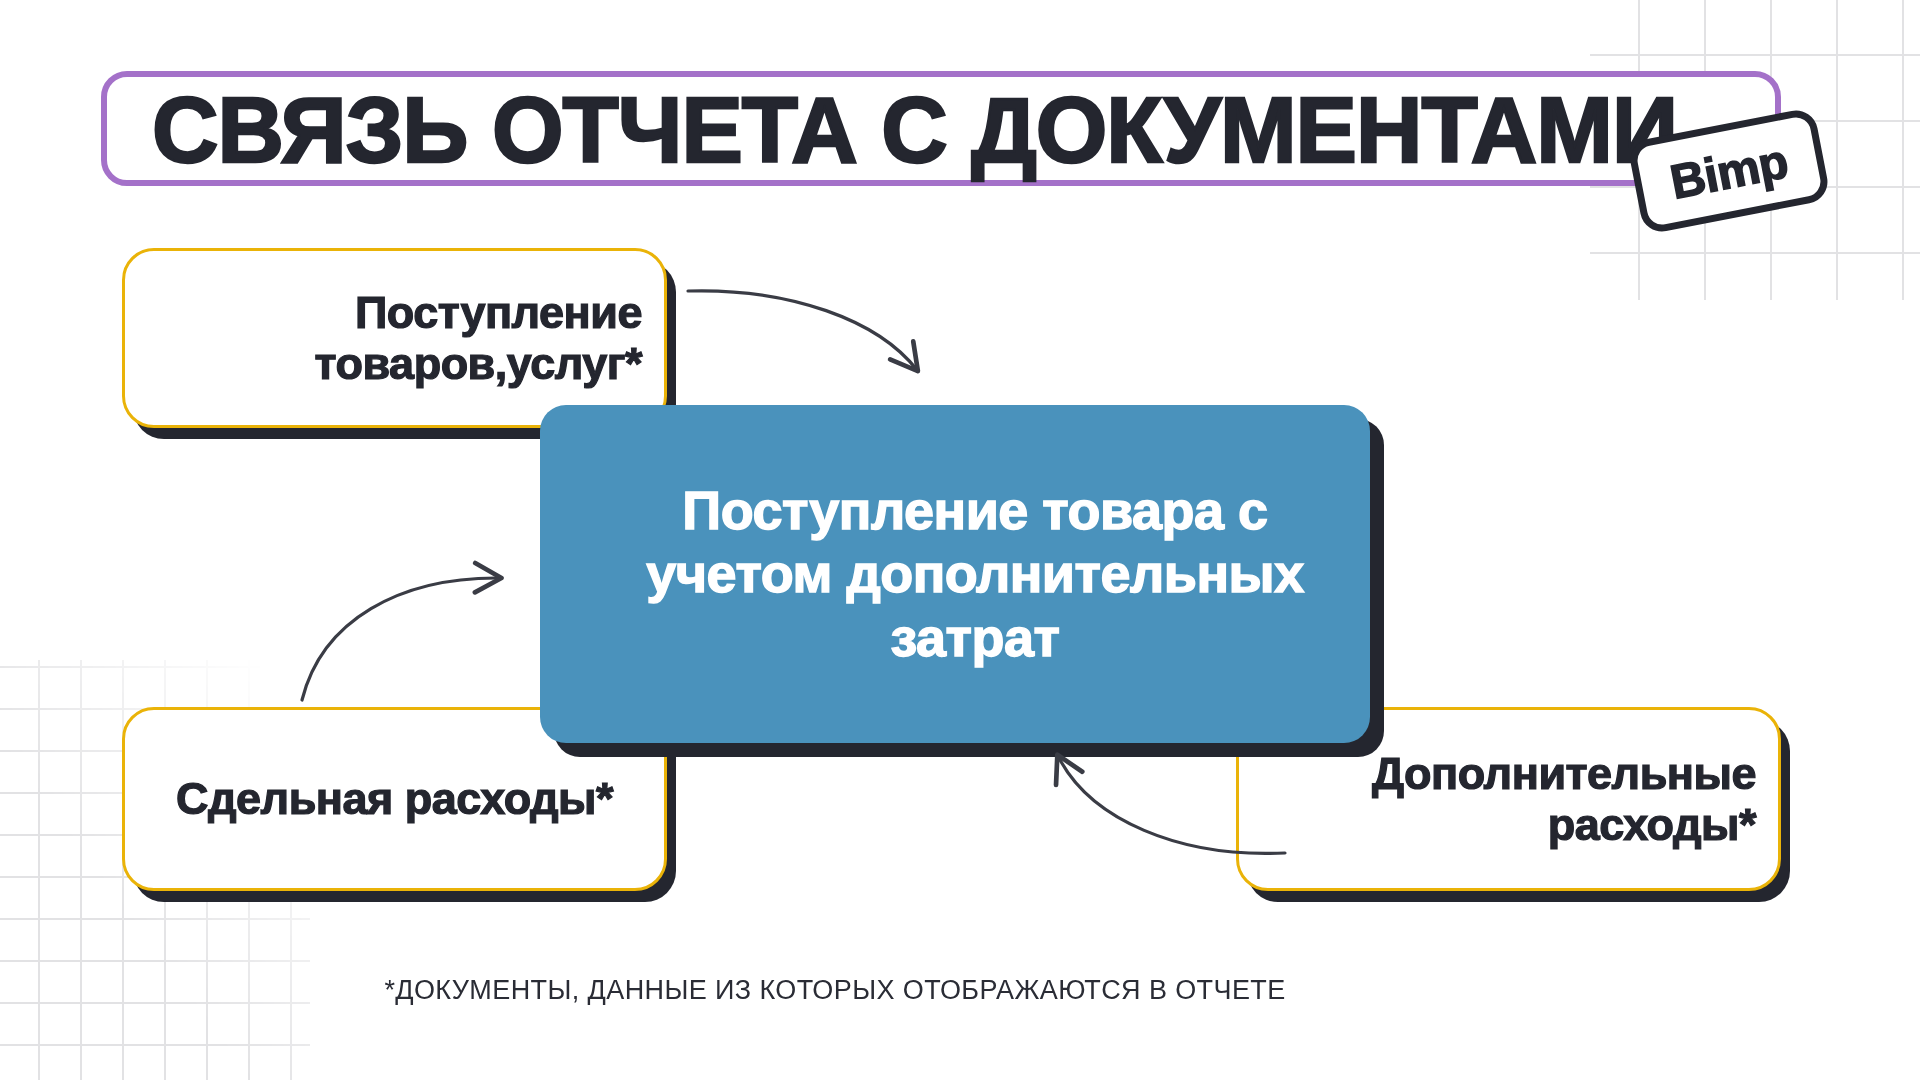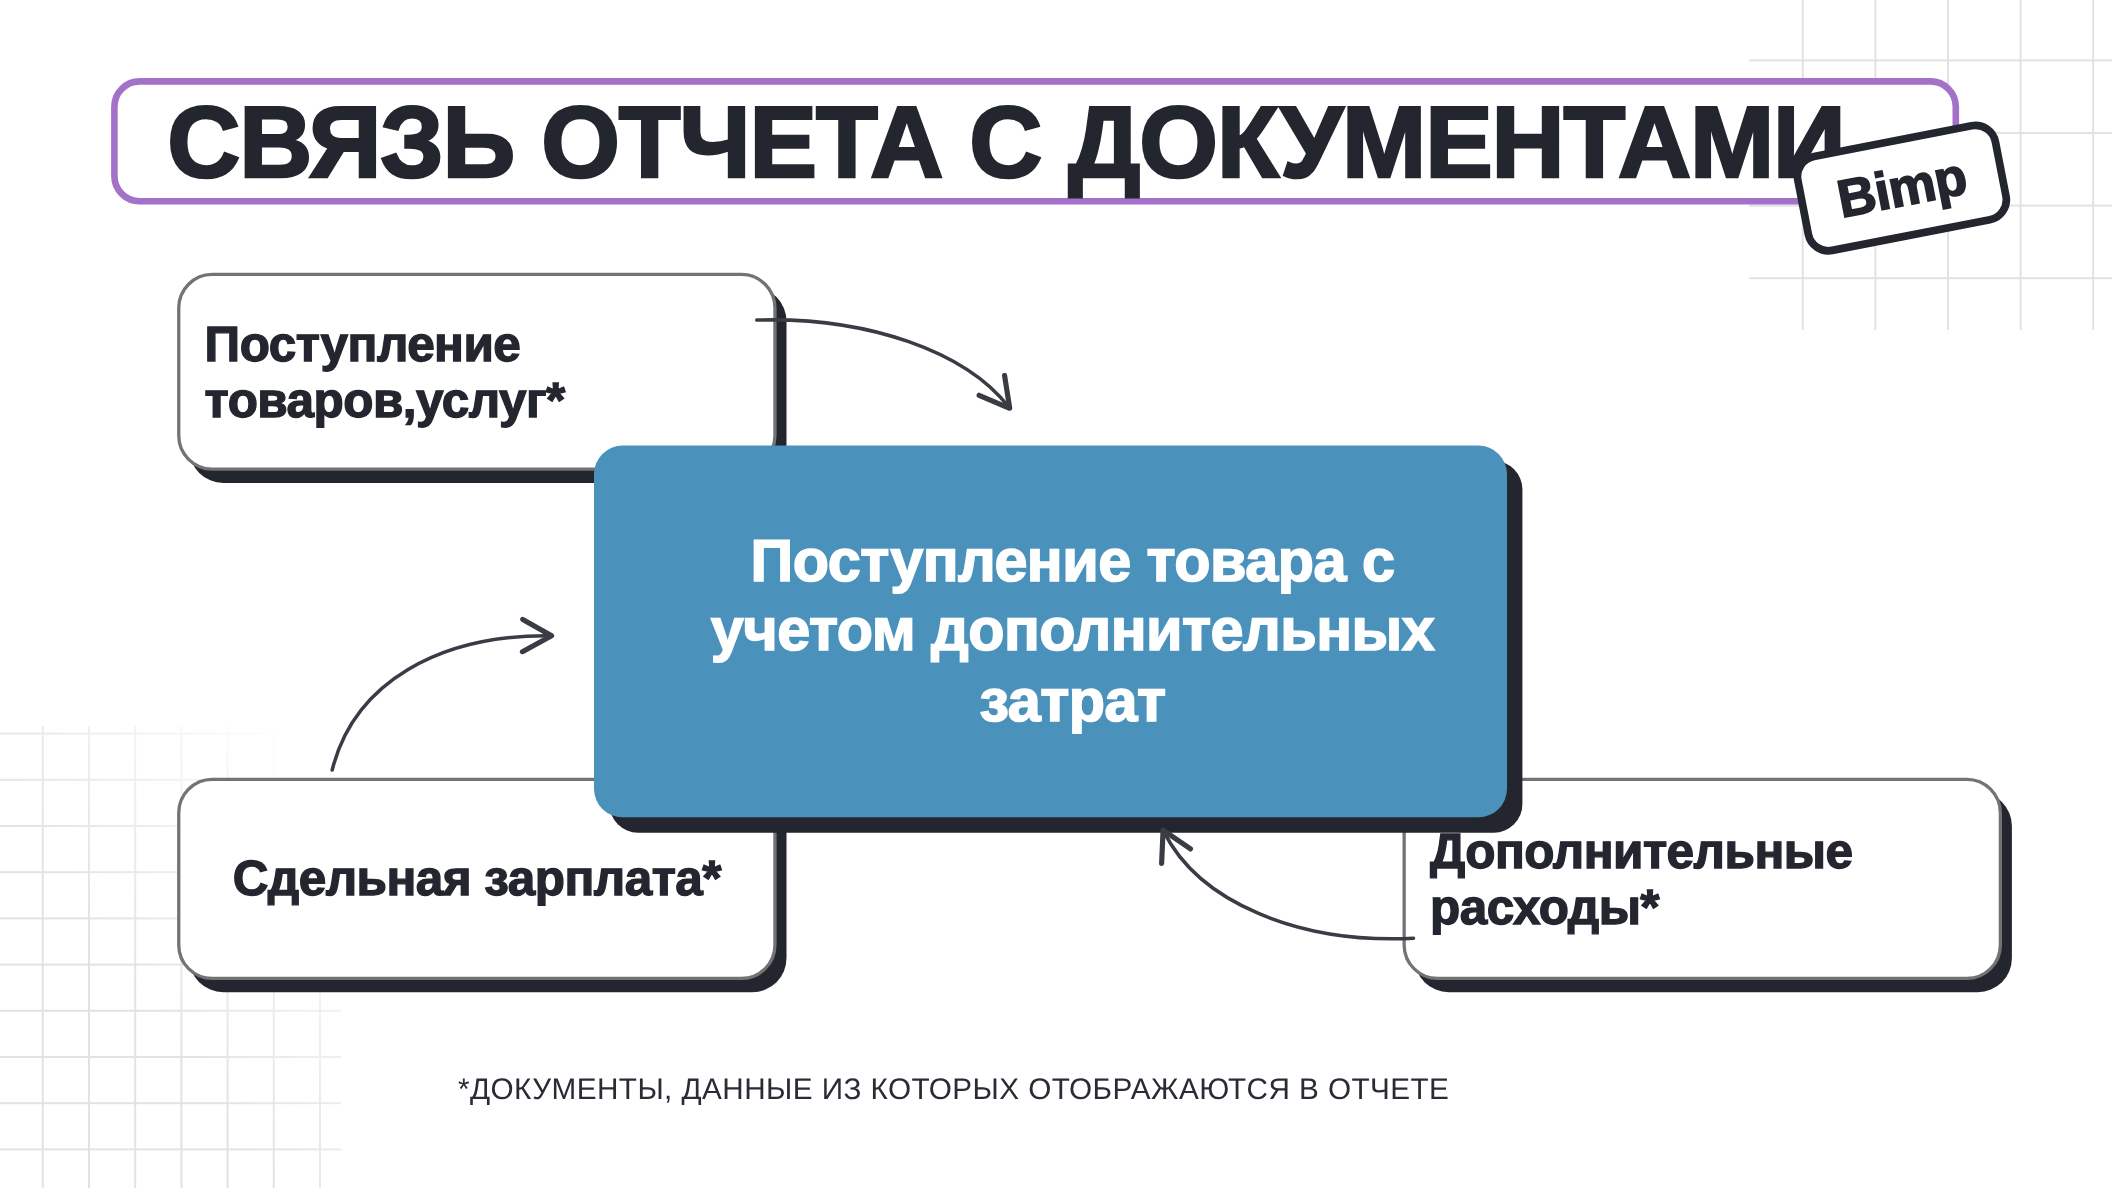--- a/index.html
+++ b/index.html
@@ -69,26 +69,25 @@
   #bimp-label{
     font-size:48px; font-weight:900;
     color:#24262f; letter-spacing:-0.5px;
     -webkit-text-stroke:1.5px #24262f;
   }
 
   
   .card{
     position:absolute;
     background:#ffffff;
-    border:3px solid #737373;
+    border:3px solid #eab308;
     border-radius:32px;
     display:flex; align-items:center; justify-content:center;
-    text-align:left;
+    text-align:right;
     box-shadow:10px 12px 0 -1px #24262f;
-    margin-left:39px;
   }
   .card .label{
     font-size:45px; font-weight:900;
     line-height:1.14;
     color:#24262f;
     letter-spacing:-0.5px;
     -webkit-text-stroke:1.2px #24262f;
     padding:0 22px;
     white-space:pre-line;
   }
@@ -125,21 +124,20 @@
   
   #footnote{
     position:absolute;
     left:0; top:975px; width:1760px;
     text-align:center;
     padding-right:90px;
     font-size:27px;
     font-weight:400;
     letter-spacing:0.4px;
     color:#2a2c35;
-    margin-left:32px;
   }
 </style>
 </head>
 <body>
 
 <div id="stage">
 
   <div class="grid" id="grid-tr"></div>
   <div class="grid" id="grid-bl"></div>
 
@@ -148,21 +146,21 @@
 
   <div id="bimp-badge">
     <span id="bimp-label">Bimp</span>
   </div>
 
   <div class="card" id="card-receipt">
     <span class="label">Поступление товаров,услуг*</span>
   </div>
 
   <div class="card" id="card-piecework">
-    <span class="label">Сдельная зарплата*</span>
+    <span class="label">Сдельная расходы*</span>
   </div>
 
   <div class="card" id="card-extra">
     <span class="label">Дополнительные расходы*</span>
   </div>
 
   <div id="card-main">
     <span class="label">Поступление товара с учетом дополнительных затрат</span>
   </div>
 

